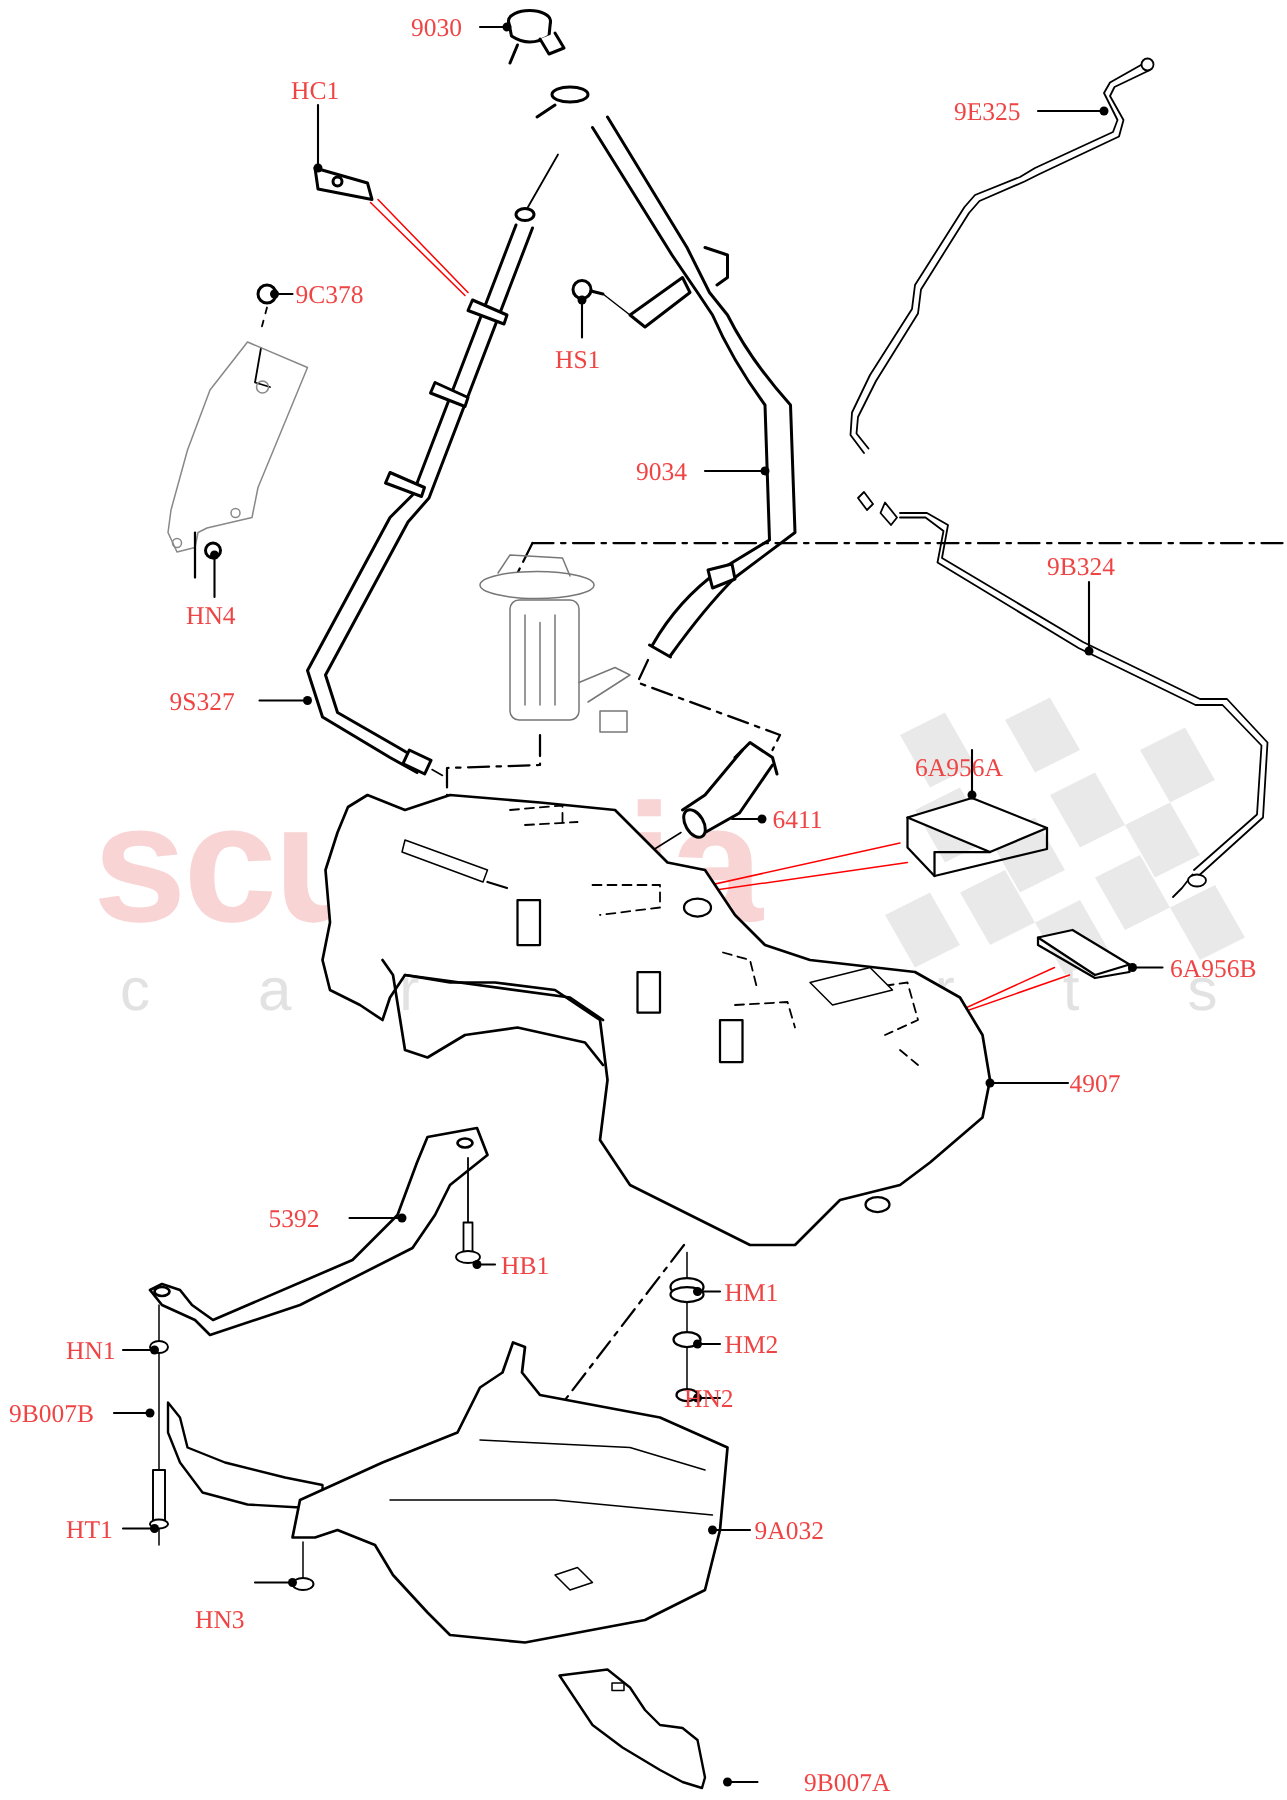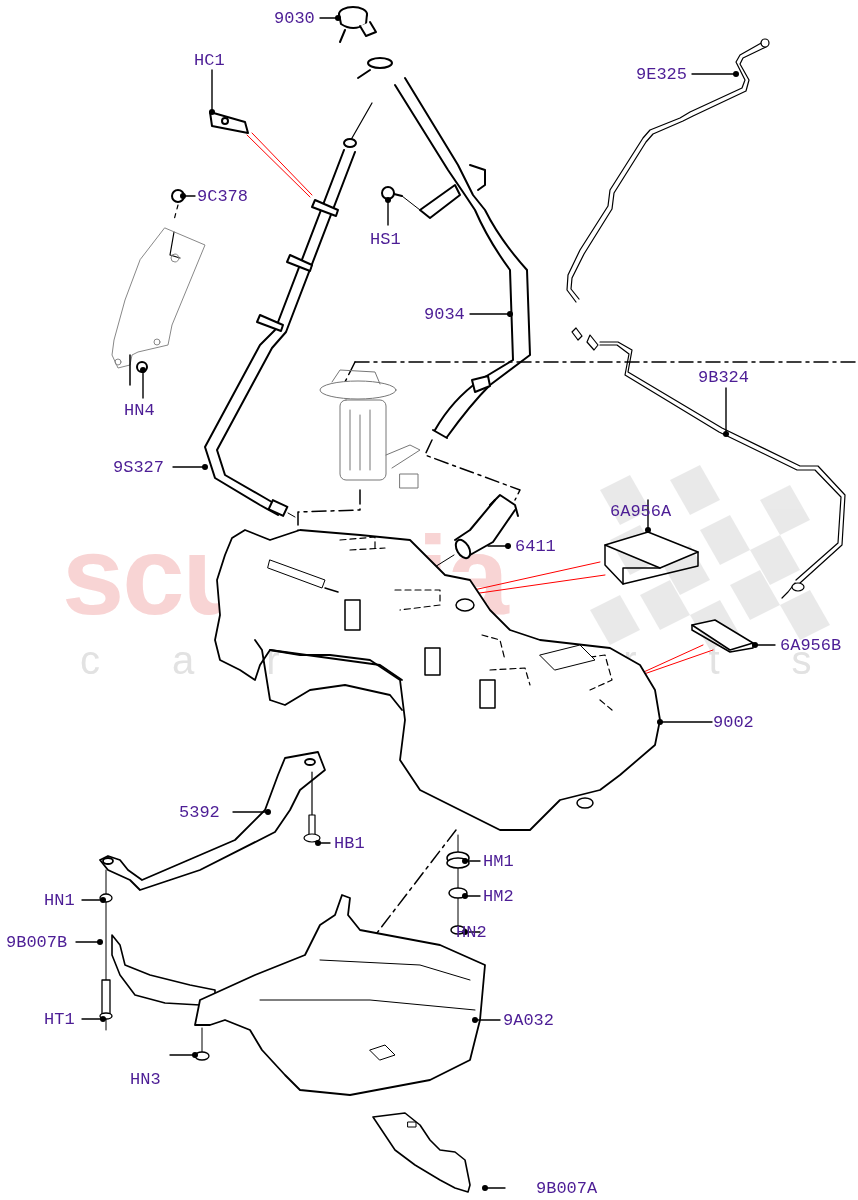--- a/index.html
+++ b/index.html
@@ -28,23 +28,23 @@
     left: 80px; top: 640px;
     font-family: "Liberation Sans", sans-serif;
     font-size: 40px;
     letter-spacing: 72px;
     color: #e2e2e2;
     line-height: 1;
     white-space: nowrap;
   }
   .callout {
     position: absolute;
-    font-family: Liberation Mono, monospace;
+    font-family: Liberation Serif, serif;
     font-size: 17px;
-    color: #4c1d95;
+    color: #ef4444;
     line-height: 1;
     white-space: nowrap;
     cursor: pointer;
   }
 </style>
 </head>
 <body>
 
 <div id="canvas">
 
@@ -321,21 +321,21 @@
   <div class="callout" style="left:636px;top:66px">9E325</div>
   <div class="callout" style="left:197px;top:188px">9C378</div>
   <div class="callout" style="left:370px;top:231px">HS1</div>
   <div class="callout" style="left:424px;top:306px">9034</div>
   <div class="callout" style="left:124px;top:402px">HN4</div>
   <div class="callout" style="left:698px;top:369px">9B324</div>
   <div class="callout" style="left:113px;top:459px">9S327</div>
   <div class="callout" style="left:610px;top:503px">6A956A</div>
   <div class="callout" style="left:515px;top:538px">6411</div>
   <div class="callout" style="left:780px;top:637px">6A956B</div>
-  <div class="callout" style="left:713px;top:714px">9002</div>
+  <div class="callout" style="left:713px;top:714px">4907</div>
   <div class="callout" style="left:179px;top:804px">5392</div>
   <div class="callout" style="left:334px;top:835px">HB1</div>
   <div class="callout" style="left:483px;top:853px">HM1</div>
   <div class="callout" style="left:44px;top:892px">HN1</div>
   <div class="callout" style="left:483px;top:888px">HM2</div>
   <div class="callout" style="left:456px;top:924px">HN2</div>
   <div class="callout" style="left:6px;top:934px">9B007B</div>
   <div class="callout" style="left:44px;top:1011px">HT1</div>
   <div class="callout" style="left:503px;top:1012px">9A032</div>
   <div class="callout" style="left:130px;top:1071px">HN3</div>

